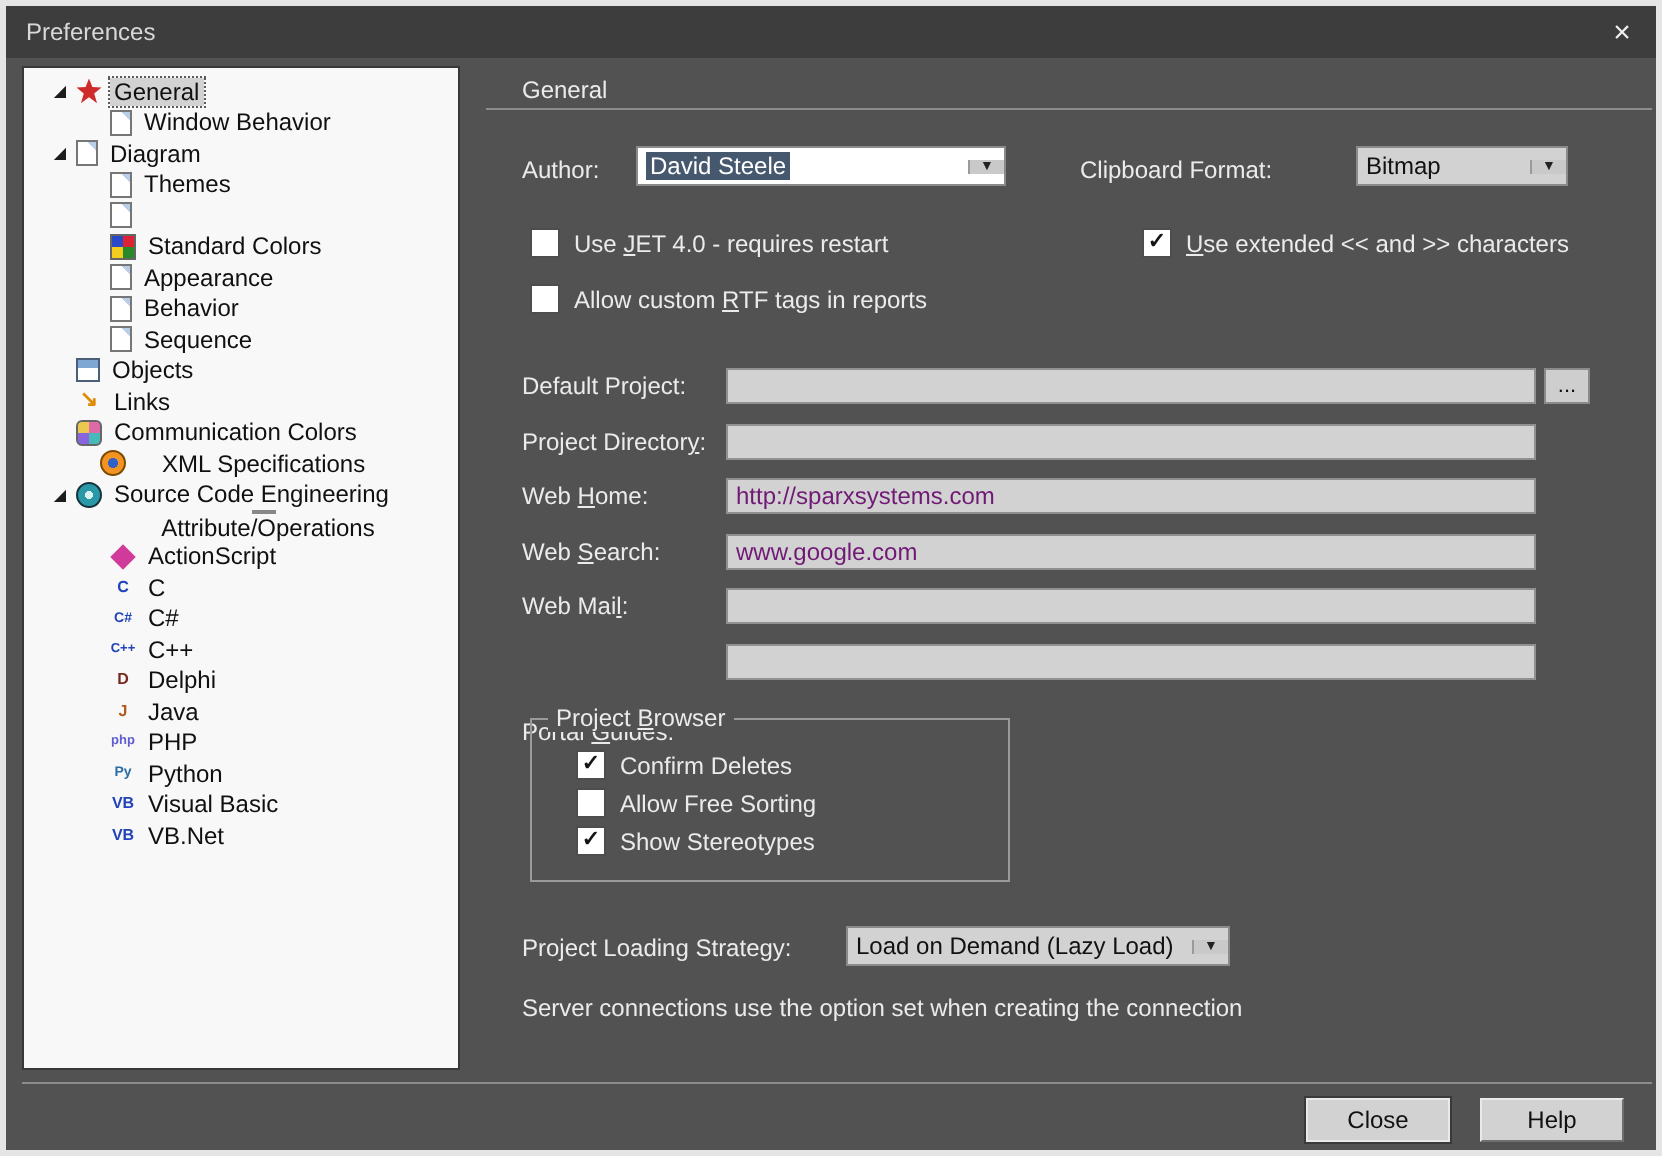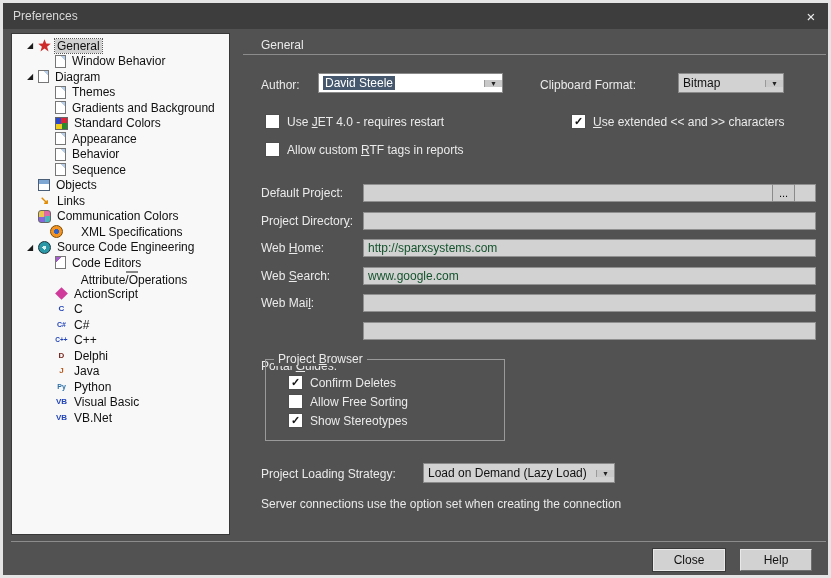--- a/index.html
+++ b/index.html
@@ -52,22 +52,22 @@
   .combo .cbtn{width:17px;min-width:17px;display:flex;align-items:center;justify-content:center;font-size:7px;
                color:#222;background:#c9c9c9;border-left:1px solid #9a9a9a}
   .combo.white{background:#fff}
   .combo.white .sel{background:#45586e;color:#fff;padding:0 2px}
   .combo.gray{background:#d2d2d2}
 
   .check{position:absolute;display:flex;align-items:center;gap:7px;font-size:12px;color:#ebebeb;white-space:nowrap}
   .cbox{width:13px;min-width:13px;height:13px;background:#fff;border:1px solid #4d4d4d;box-sizing:content-box;
         display:inline-flex;align-items:center;justify-content:center;font-size:11px;font-weight:bold;color:#151515;line-height:1}
 
-  .field-input{position:absolute;left:360px;width:453px;height:18px;background:#d2d2d2;border:1px solid #909090;
-               box-sizing:border-box;font-size:12px;color:#14532d;padding:1px 4px;line-height:14px;
+  .field-input{position:absolute;left:360px;width:405px;height:18px;background:#d2d2d2;border:1px solid #909090;
+               box-sizing:border-box;font-size:12px;color:#701a75;padding:1px 4px;line-height:14px;
                overflow:hidden;white-space:nowrap}
   .browse-btn{position:absolute;left:769px;width:23px;height:18px;background:#cecece;border:1px solid #8a8a8a;
               box-sizing:border-box;display:flex;align-items:center;justify-content:center;font-size:11px;
               color:#111;line-height:1}
 
   .groupbox{position:absolute;left:262px;top:356px;width:238px;height:80px;border:1px solid #9a9a9a}
   .groupbox-legend{position:absolute;top:-8px;left:8px;background:#525252;padding:0 4px;font-size:12px;color:#ebebeb;white-space:nowrap}
   .group-check{position:absolute}
 
   .btn{position:absolute;top:546px;width:72px;height:22px;background:#d2d2d2;font-size:12px;color:#111;
@@ -102,21 +102,20 @@
         <span class="tree-label">Diagram</span>
       </div>
       <div class="tree-item" style="padding-left: 27px;">
         <span class="tree-arrow"></span>
         <span class="ticon ticon-page"></span>
         <span class="tree-label">Themes</span>
       </div>
       <div class="tree-item" style="padding-left: 27px;">
         <span class="tree-arrow"></span>
         <span class="ticon ticon-page"></span>
-        <span class="tree-label">Gradients and Background</span>
       </div>
       <div class="tree-item" style="padding-left: 27px;">
         <span class="tree-arrow"></span>
         <span class="ticon ticon-colors"></span>
         <span class="tree-label">Standard Colors</span>
       </div>
       <div class="tree-item" style="padding-left: 27px;">
         <span class="tree-arrow"></span>
         <span class="ticon ticon-page"></span>
         <span class="tree-label">Appearance</span>
@@ -149,25 +148,20 @@
       <div class="tree-item" style="padding-left: 10px; gap: 12px;">
         <span class="tree-arrow"></span>
         <span class="ticon ticon-xml"></span>
         <span class="tree-label">XML Specifications</span>
       </div>
       <div class="tree-item" style="padding-left: 10px;">
         <span class="tree-arrow">◢</span>
         <span class="ticon ticon-sce"></span>
         <span class="tree-label">Source Code Engineering</span>
       </div>
-      <div class="tree-item" style="padding-left: 27px;">
-        <span class="tree-arrow"></span>
-        <span class="ticon ticon-editor"></span>
-        <span class="tree-label">Code Editors</span>
-      </div>
       <div class="tree-item" style="padding-left: 27px; flex-direction: column;">
         <span class="tree-arrow"></span>
         <span class="ticon ticon-attr"></span>
         <span class="tree-label">Attribute/Operations</span>
       </div>
       <div class="tree-item" style="padding-left: 27px;">
         <span class="tree-arrow"></span>
         <span class="ticon ticon-action"></span>
         <span class="tree-label">ActionScript</span>
       </div>
@@ -188,20 +182,25 @@
       </div>
       <div class="tree-item" style="padding-left: 27px;">
         <span class="tree-arrow"></span>
         <span class="ticon ticon-delphi">D</span>
         <span class="tree-label">Delphi</span>
       </div>
       <div class="tree-item" style="padding-left: 27px;">
         <span class="tree-arrow"></span>
         <span class="ticon ticon-java">J</span>
         <span class="tree-label">Java</span>
+      </div>
+      <div class="tree-item" style="padding-left: 27px;">
+        <span class="tree-arrow"></span>
+        <span class="ticon ticon-php">php</span>
+        <span class="tree-label">PHP</span>
       </div>
       <div class="tree-item" style="padding-left: 27px;">
         <span class="tree-arrow"></span>
         <span class="ticon ticon-python">Py</span>
         <span class="tree-label">Python</span>
       </div>
       <div class="tree-item" style="padding-left: 27px;">
         <span class="tree-arrow"></span>
         <span class="ticon ticon-vb">VB</span>
         <span class="tree-label">Visual Basic</span>

